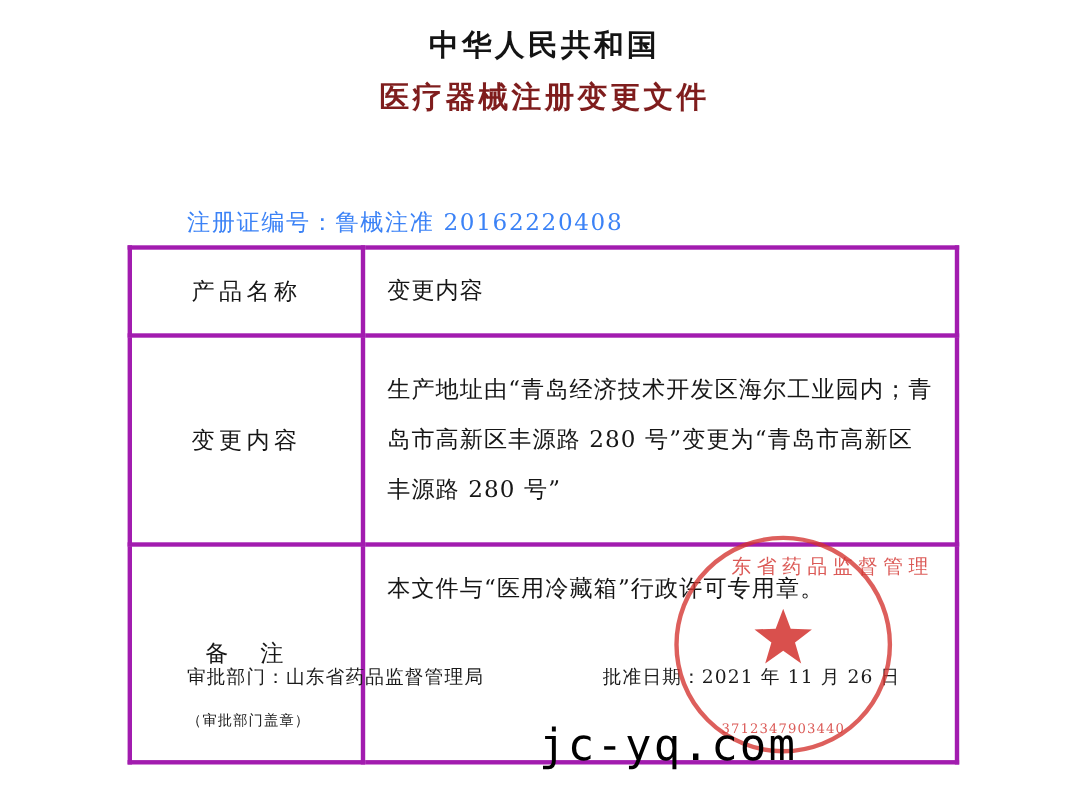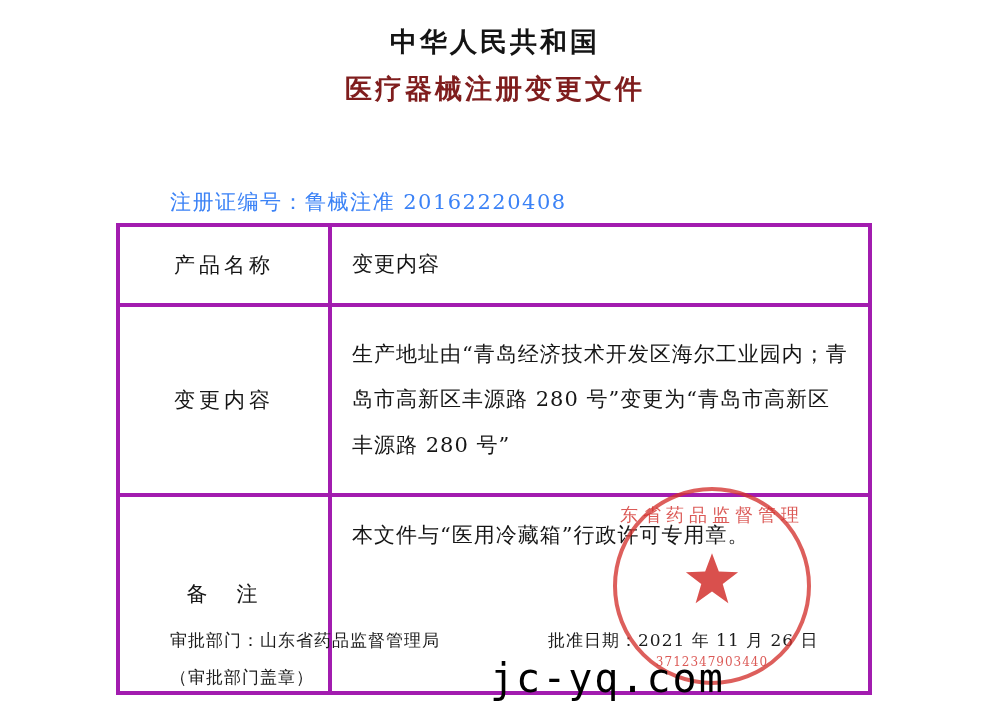--- a/index.html
+++ b/index.html
@@ -93,42 +93,40 @@
     left: 170px;
     top: 604px;
     width: 760px;
     font-size: 17px;
     letter-spacing: 1px;
     color: #1b1b1b;
   }
   .footer-row {
     position: relative;
     height: 26px;
-    margin-top: 25px;
   }
   .dept {
     position: absolute;
     left: 0;
     top: 0;
     white-space: nowrap;
   }
   .approve-date {
     position: absolute;
     left: 378px;
     top: 0;
     white-space: nowrap;
   }
   .seal-note {
     position: absolute;
     left: 0;
     top: 42px;
-    font-size: 17px;
-    letter-spacing: 1px;
-    white-space: nowrap;
-    margin-top: 20px;
+    font-size: 13px;
+    letter-spacing: 1px;
+    white-space: nowrap;
   }
 
   
   .seal {
     position: absolute;
     left: 613px;
     top: 487px;
     width: 198px;
     height: 198px;
     pointer-events: none;
@@ -156,20 +154,21 @@
     width: 100%;
     text-align: center;
     color: #d3322e;
     opacity: 0.8;
     font-family: "DejaVu Serif", "Liberation Serif", serif;
   }
   .seal-text-top {
     top: 16px;
     font-size: 18px;
     letter-spacing: 5px;
+    margin-left: 45px;
   }
   .seal-text-bottom {
     bottom: 36px;
     font-size: 17px;
     letter-spacing: 4px;
   }
   .seal-text-num {
     bottom: 16px;
     font-size: 12px;
     letter-spacing: 1px;

